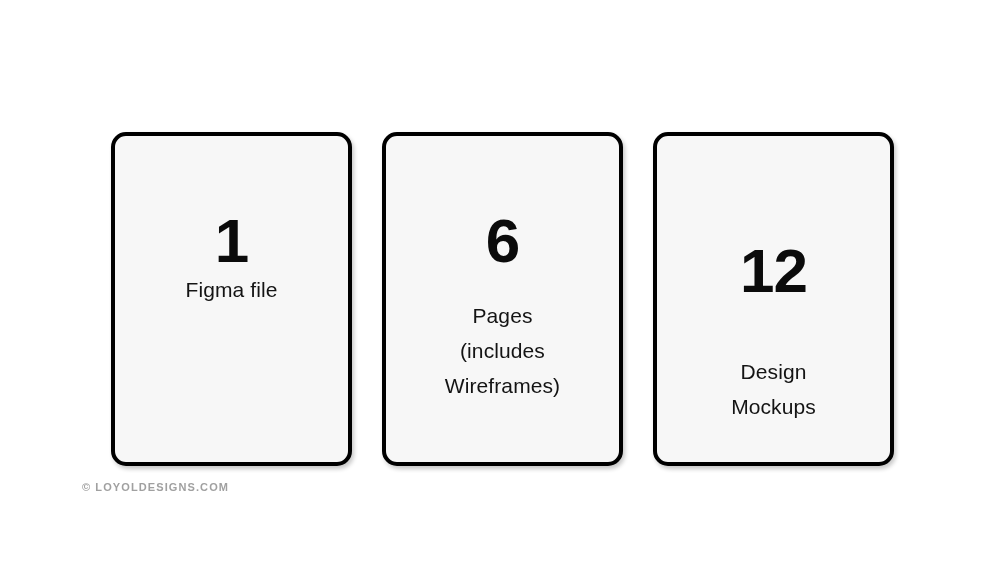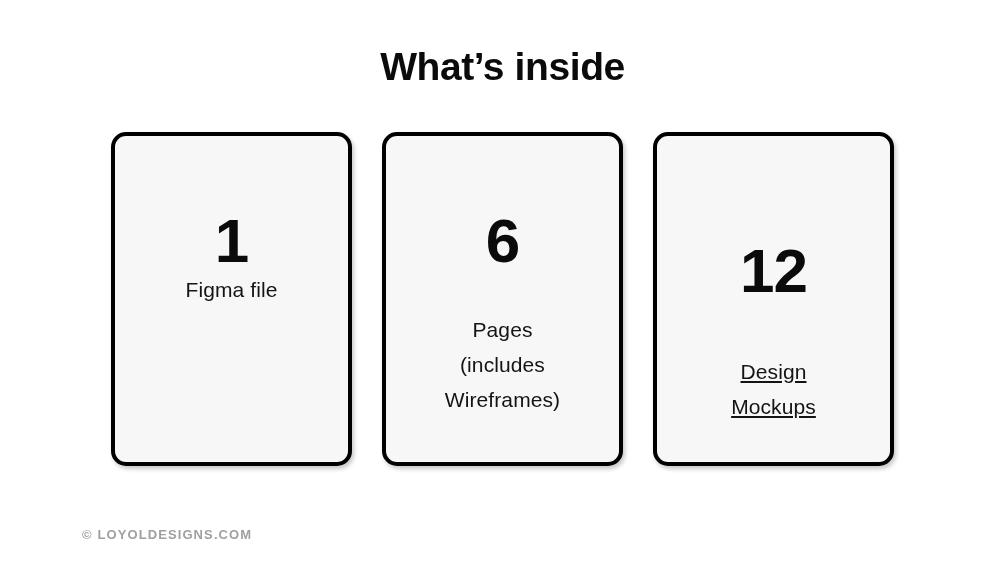--- a/index.html
+++ b/index.html
@@ -81,43 +81,42 @@
     letter-spacing: 0.1px;
     white-space: pre-line;
     padding: 0 10px;
   }
 
   
   .card-1 .card-number { margin-top: 74px; }
   .card-1 .card-label  { }
 
   .card-2 .card-number { margin-top: 74px; }
-  .card-2 .card-label  { margin-top: 40px; }
+  .card-2 .card-label  { margin-top: 26px; }
 
   .card-3 .card-number { margin-top: 104px; }
-  .card-3 .card-label  { margin-top: 52px; text-decoration: underline; }
+  .card-3 .card-label  { margin-top: 52px; }
 
   
   .footer-credit {
     position: absolute;
     left: 82px;
-    top: 528px;
-    font-size: 13px;
+    top: 480px;
+    font-size: 11px;
     font-weight: 700;
     letter-spacing: 1.1px;
     color: #a0a0a0;
     line-height: 14px;
   }
 </style>
 </head>
 <body>
 
 <div class="slide">
 
-  <div class="slide-title">What’s inside</div>
 
   <div class="cards-row">
 
     <div class="card card-1">
       <div class="card-number">1</div>
       <div class="card-label">Figma file</div>
     </div>
 
     <div class="card card-2">
       <div class="card-number">6</div>

